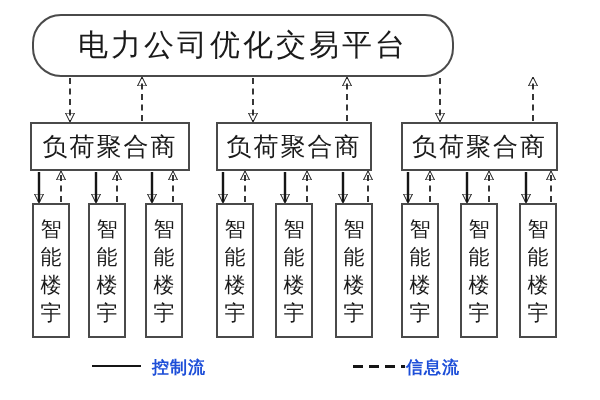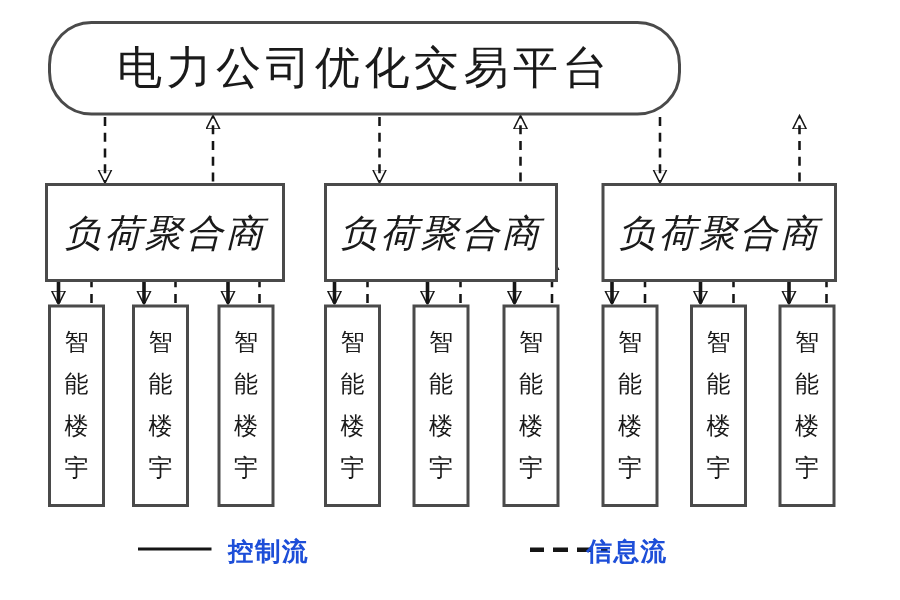--- a/index.html
+++ b/index.html
@@ -5,45 +5,45 @@
   html,body{margin:0;padding:0;background:#fff;}
   #canvas{
     position:relative;width:600px;height:400px;background:#fff;overflow:hidden;
     font-family:"Liberation Serif","DejaVu Serif",serif;color:#1a1a1a;
   }
   .node{
     position:absolute;box-sizing:border-box;border:2px solid #4a4a4a;background:#fff;
     display:flex;align-items:center;justify-content:center;text-align:center;
   }
   .platform{left:32px;top:14px;width:422px;height:63px;font-size:30px;letter-spacing:3px;border-radius:29px;}
-  .agg{top:122px;height:66px;font-size:25px;letter-spacing:2px;font-style:italic;}
+  .agg{top:122px;height:49px;font-size:25px;letter-spacing:2px;}
   .agg1{left:30px;width:160px;}
   .agg2{left:216px;width:156px;}
   .agg3{left:401px;width:157px;}
-  .bld{top:203px;width:38px;height:135px;font-size:16px;line-height:28px;}
+  .bld{top:203px;width:38px;height:135px;font-size:21px;line-height:28px;}
   .bld span{display:block;width:26px;word-break:break-all;}
   .b1{left:32px;}.b2{left:88px;}.b3{left:145px;}
   .b4{left:216px;}.b5{left:275px;}.b6{left:335px;}
   .b7{left:401px;}.b8{left:460px;}.b9{left:519px;}
   #edges{position:absolute;left:0;top:0;width:600px;height:400px;pointer-events:none;}
   #edges path{stroke:#151515;fill:none;}
   #edges path.ctrl{stroke-width:2.4;}
   #edges path.info{stroke-width:1.7;stroke-dasharray:6 4.5;}
   .legend-line{position:absolute;height:0;border-top:2.6px solid #151515;}
   .legend-line.solid{left:92px;top:365px;width:49px;}
   .legend-line.dashed{
     left:353px;top:365px;width:52px;border-top:none;height:2.6px;
     background:repeating-linear-gradient(90deg,#151515 0 10px,transparent 10px 16px);
   }
   .legend-label{
     position:absolute;top:356px;font-family:"Liberation Sans","DejaVu Sans",sans-serif;
     font-weight:bold;font-size:17px;letter-spacing:1px;color:#1d4ed8;
   }
   .legend-label.ctrl{left:152px;}
-  .legend-label.info{left:391px;}
+  .legend-label.info{left:406px;}
 </style>
 </head>
 <body>
 
 <div id="canvas">
 
   <svg id="edges" viewBox="0 0 600 400">
     <defs>
       <marker id="ah" markerWidth="11" markerHeight="11" refX="8" refY="5" orient="auto" markerUnits="userSpaceOnUse">
         <path d="M0,0.5 L9,5 L0,9.5 z" fill="#151515" stroke="none"></path>

